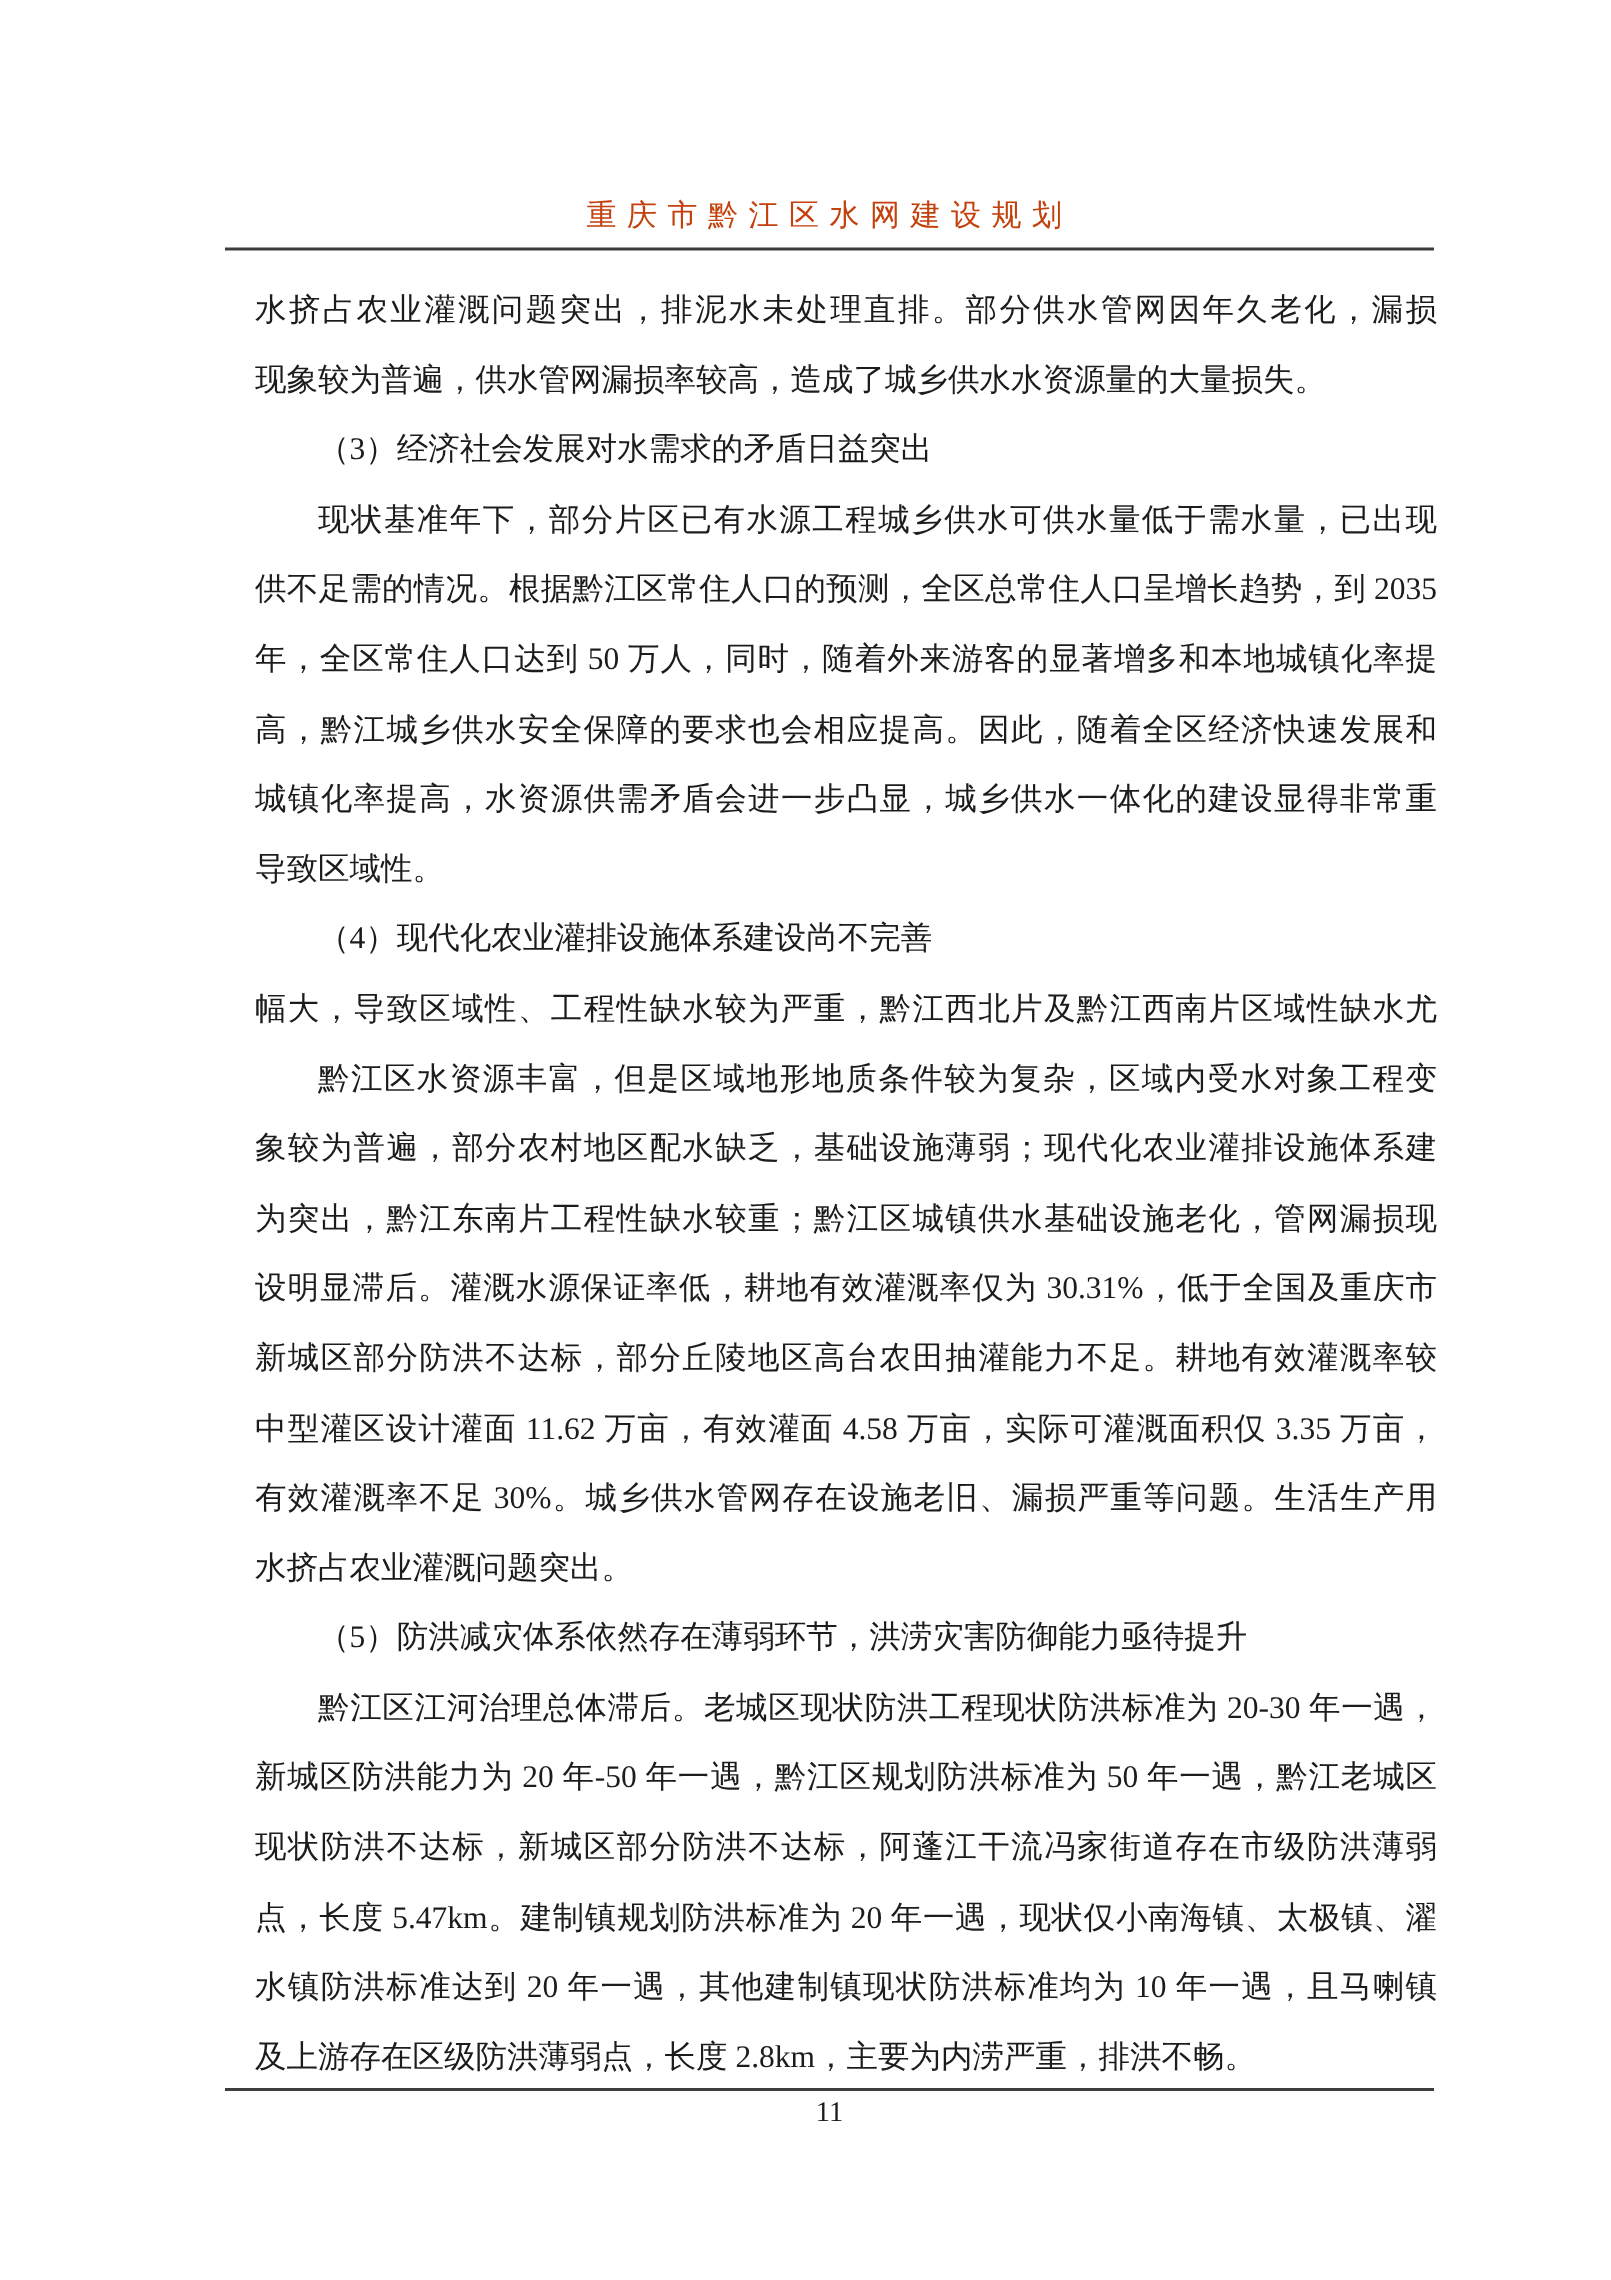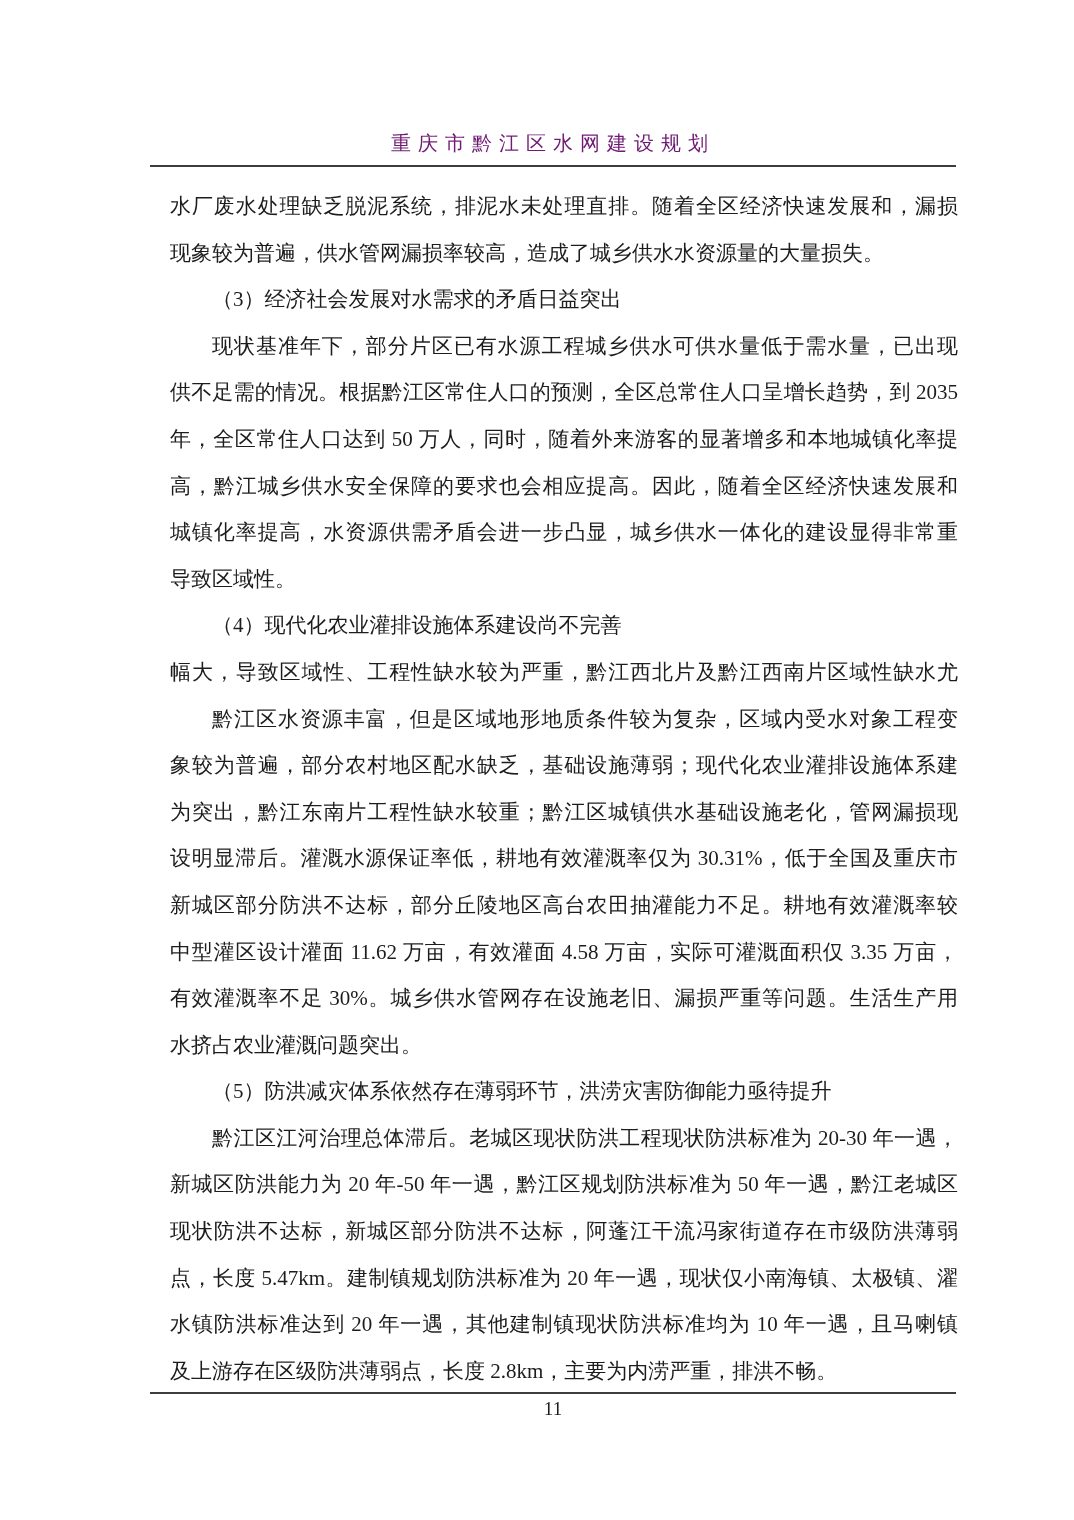--- a/index.html
+++ b/index.html
@@ -18,21 +18,21 @@
     left: 150px;
     width: 806px;
     top: 130px;
     text-align: center;
   }
   .header-title {
     display: inline-block;
     font-size: 20px;
     letter-spacing: 7px;
     white-space: nowrap;
-    color: #701a75;
+    color: #c2410c;
   }
   .header-rule {
     position: absolute;
     left: 150px;
     width: 806px;
     top: 165px;
     height: 0;
     border-top: 2px solid #3d3d3d;
   }
   .doc-body {
@@ -81,21 +81,21 @@
 <div class="page">
 
   <div class="page-header">
     <span class="header-title">重庆市黔江区水网建设规划</span>
   </div>
 
   <div class="header-rule"></div>
 
   <div class="doc-body" id="doc-body">
       <div class="paragraph">
-        <div class="line">水厂废水处理缺乏脱泥系统，排泥水未处理直排。随着全区经济快速发展和，漏损</div>
+        <div class="line">水挤占农业灌溉问题突出，排泥水未处理直排。部分供水管网因年久老化，漏损</div>
         <div class="line para-end">现象较为普遍，供水管网漏损率较高，造成了城乡供水水资源量的大量损失。</div>
       </div>
       <div class="paragraph">
         <div class="line indent-first para-end">（3）经济社会发展对水需求的矛盾日益突出</div>
       </div>
       <div class="paragraph">
         <div class="line indent-first">现状基准年下，部分片区已有水源工程城乡供水可供水量低于需水量，已出现</div>
         <div class="line">供不足需的情况。根据黔江区常住人口的预测，全区总常住人口呈增长趋势，到 2035</div>
         <div class="line">年，全区常住人口达到 50 万人，同时，随着外来游客的显著增多和本地城镇化率提</div>
         <div class="line">高，黔江城乡供水安全保障的要求也会相应提高。因此，随着全区经济快速发展和</div>

